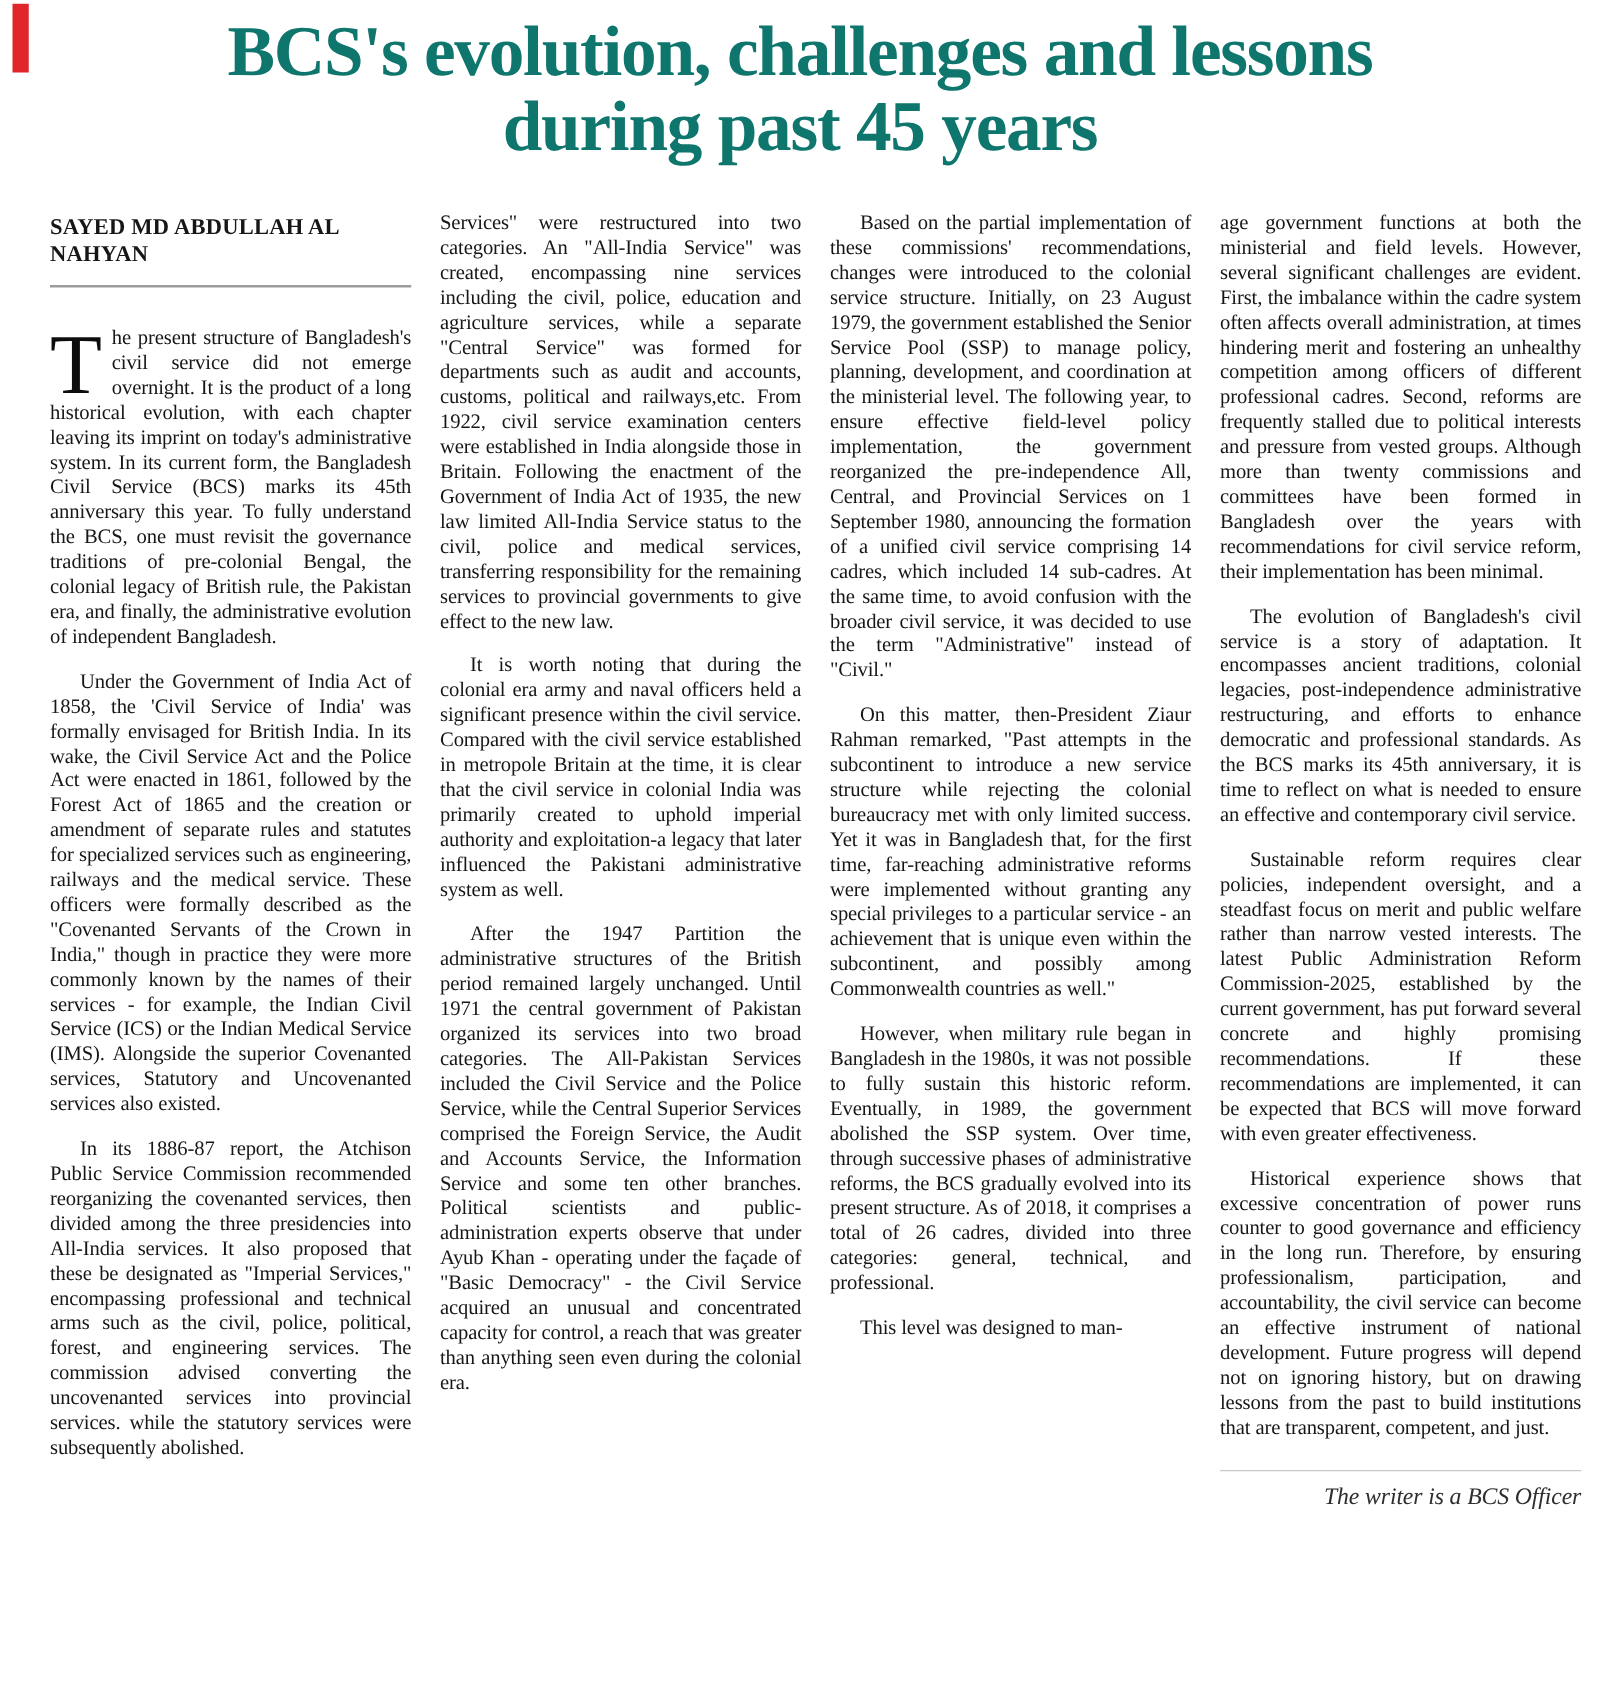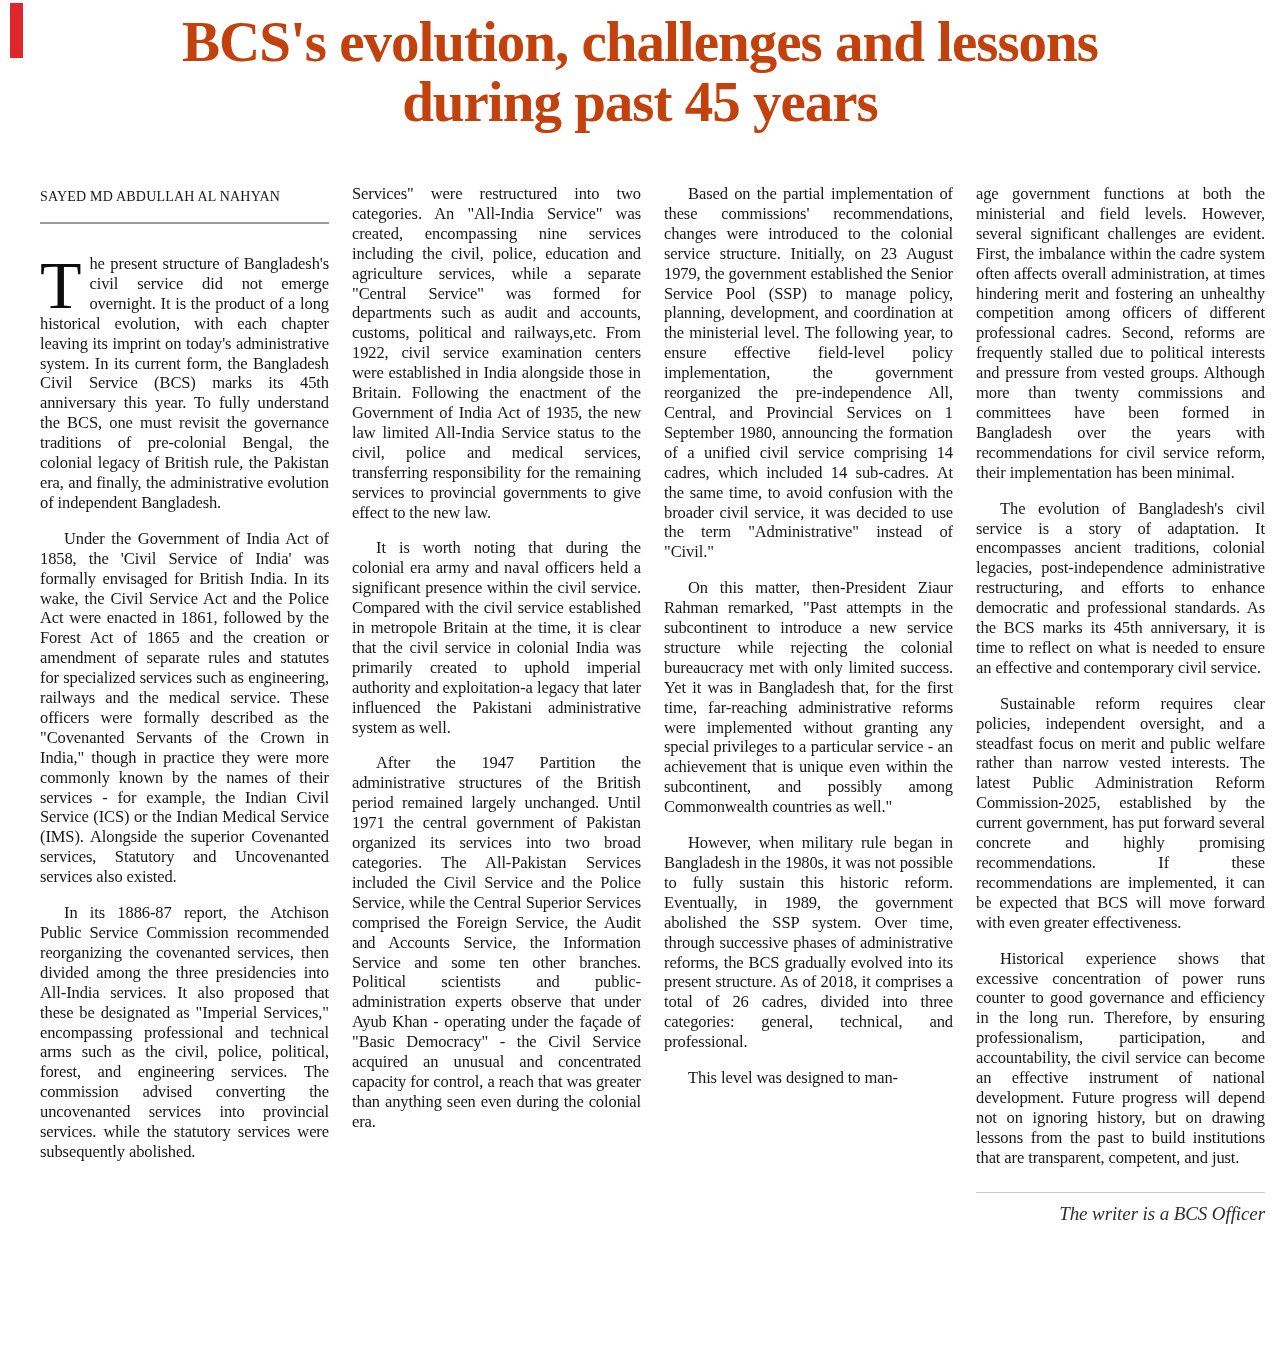--- a/index.html
+++ b/index.html
@@ -10,48 +10,48 @@
     font-family:"Liberation Serif", serif;
     position:relative;
     overflow:hidden;
   }
   .accent-bar {
     position:absolute; left:10px; top:3px;
     width:13px; height:55px;
     background:#e0252b;
   }
   .headline {
-    margin:12px auto 16px auto;
+    margin:12px auto 0 auto;
     max-width:1000px;
     text-align:center;
     font-weight:bold;
     font-size:57px;
     line-height:60px;
     letter-spacing:-1px;
-    color:#c2410c;
+    color:#0f766e;
   }
   .content {
     display:flex;
     gap:23px;
     padding:36px 15px 0 40px;
     box-sizing:border-box;
   }
   .col {
     flex:0 0 289px;
     width:289px;
     font-size:16.5px;
     line-height:19.9px;
     letter-spacing:-0.1px;
     text-align:justify;
   }
   .col p { margin:0 0 16px 0; }
   .col p.indent { text-indent:24px; }
   .byline {
-    font-weight:normal;
-    font-size:14px;
+    font-weight:bold;
+    font-size:18px;
     line-height:22px;
     letter-spacing:0.2px;
     margin:2px 0 0 0;
     text-align:left;
   }
   .byline-rule {
     border:none;
     border-top:2px solid #9b9b9b;
     margin:14px 0 30px 0;
   }

